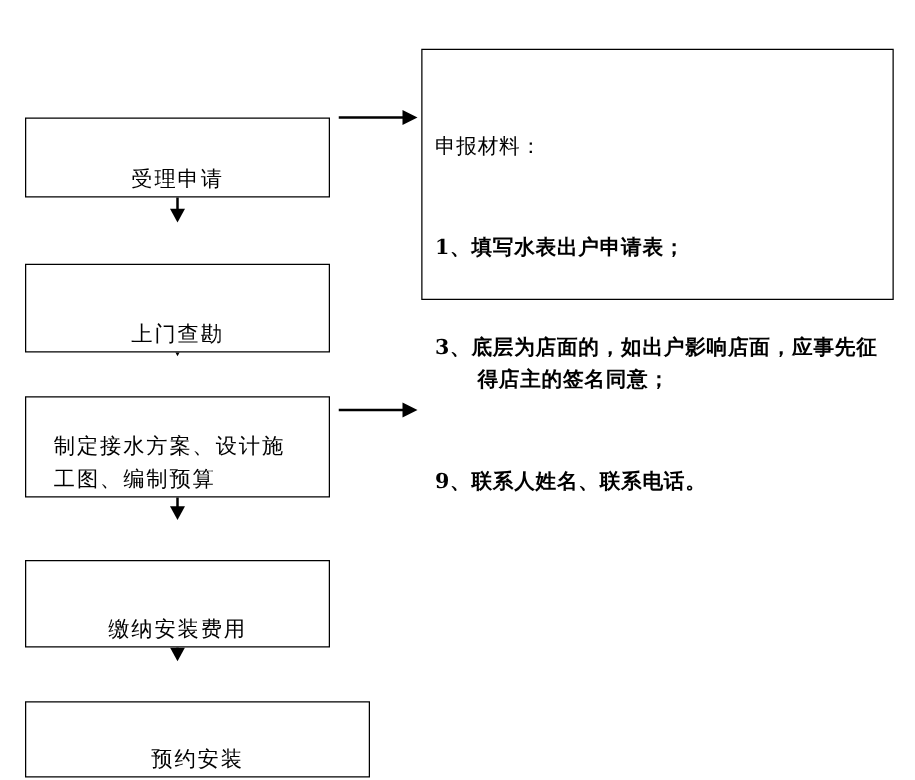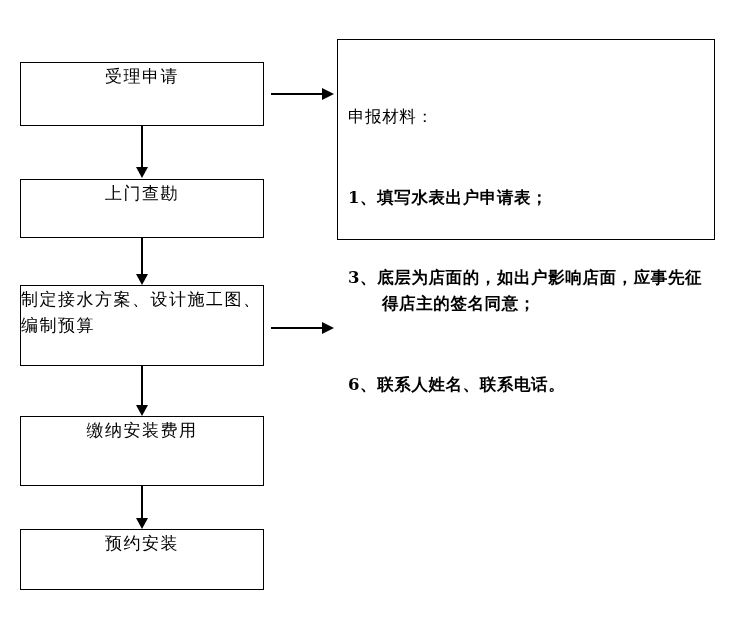--- a/index.html
+++ b/index.html
@@ -25,39 +25,40 @@
     height: 624px;
   }
 
   
   .node {
     position: absolute;
     box-sizing: border-box;
     border: 1.6px solid #000000;
     background: #ffffff;
     display: flex;
-    align-items: flex-start;
+    align-items: flex-end;
     justify-content: center;
     text-align: center;
     font-size: 17px;
     line-height: 1.55;
     letter-spacing: 1.5px;
     z-index: 3;
+    margin-top: 32px;
   }
   .node.align-left {
     justify-content: flex-start;
     text-align: left;
-    padding: 0 0;
+    padding: 0 22px;
   }
 
   #node-1 { left: 20px;  top: 62px;  width: 244px; height: 64px;  }
-  #node-2 { left: 20px;  top: 179px; width: 244px; height: 59px;  }
+  #node-2 { left: 20px;  top: 179px; width: 244px; height: 71px;  }
   #node-3 { left: 20px;  top: 285px; width: 244px; height: 81px;  }
   #node-4 { left: 20px;  top: 416px; width: 244px; height: 70px;  }
-  #node-5 { left: 20px;  top: 529px; width: 244px; height: 61px;  }
+  #node-5 { left: 20px;  top: 529px; width: 276px; height: 61px;  }
 
   
   .note {
     position: absolute;
     box-sizing: border-box;
     border: 1.6px solid #000000;
     background: #ffffff;
     font-size: 16.5px;
     line-height: 1.62;
     letter-spacing: 0.6px;
@@ -151,21 +152,21 @@
   </div>
 
   <div class="node" id="node-5">
     <span>预约安装</span>
   </div>
 
   <div class="note" id="note-1">
     <span class="note-title">申报材料：</span>
     <span class="note-item">1、填写水表出户申请表；</span>
     <span class="note-item">3、底层为店面的，如出户影响店面，应事先征得店主的签名同意；</span>
-    <span class="note-item">6、联系人姓名、联系电话。</span>
+    <span class="note-item">9、联系人姓名、联系电话。</span>
   </div>
 
 
   <div class="v-line" id="vline-1"></div>
   <div class="arrow-down" id="varrow-1"></div>
 
   <div class="v-line" id="vline-2"></div>
   <div class="arrow-down" id="varrow-2"></div>
 
   <div class="v-line" id="vline-3"></div>

